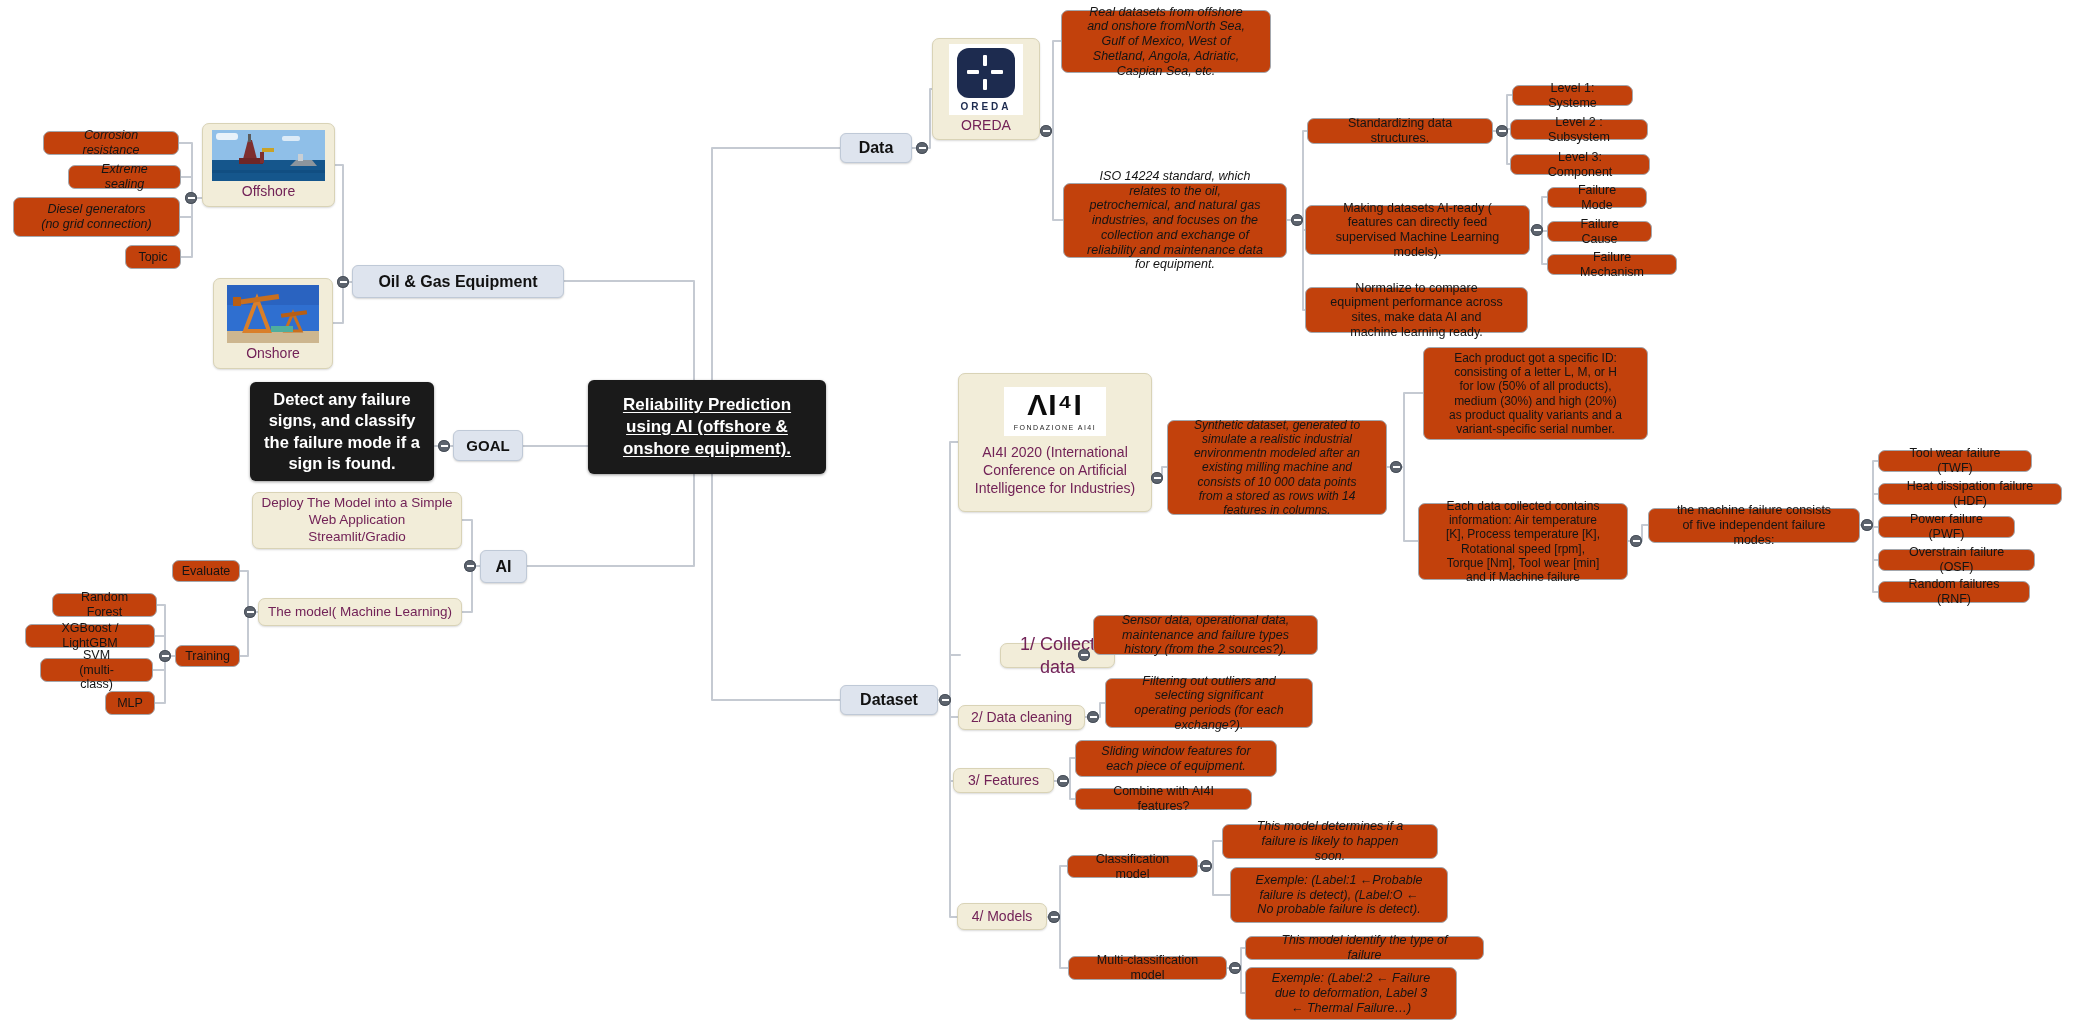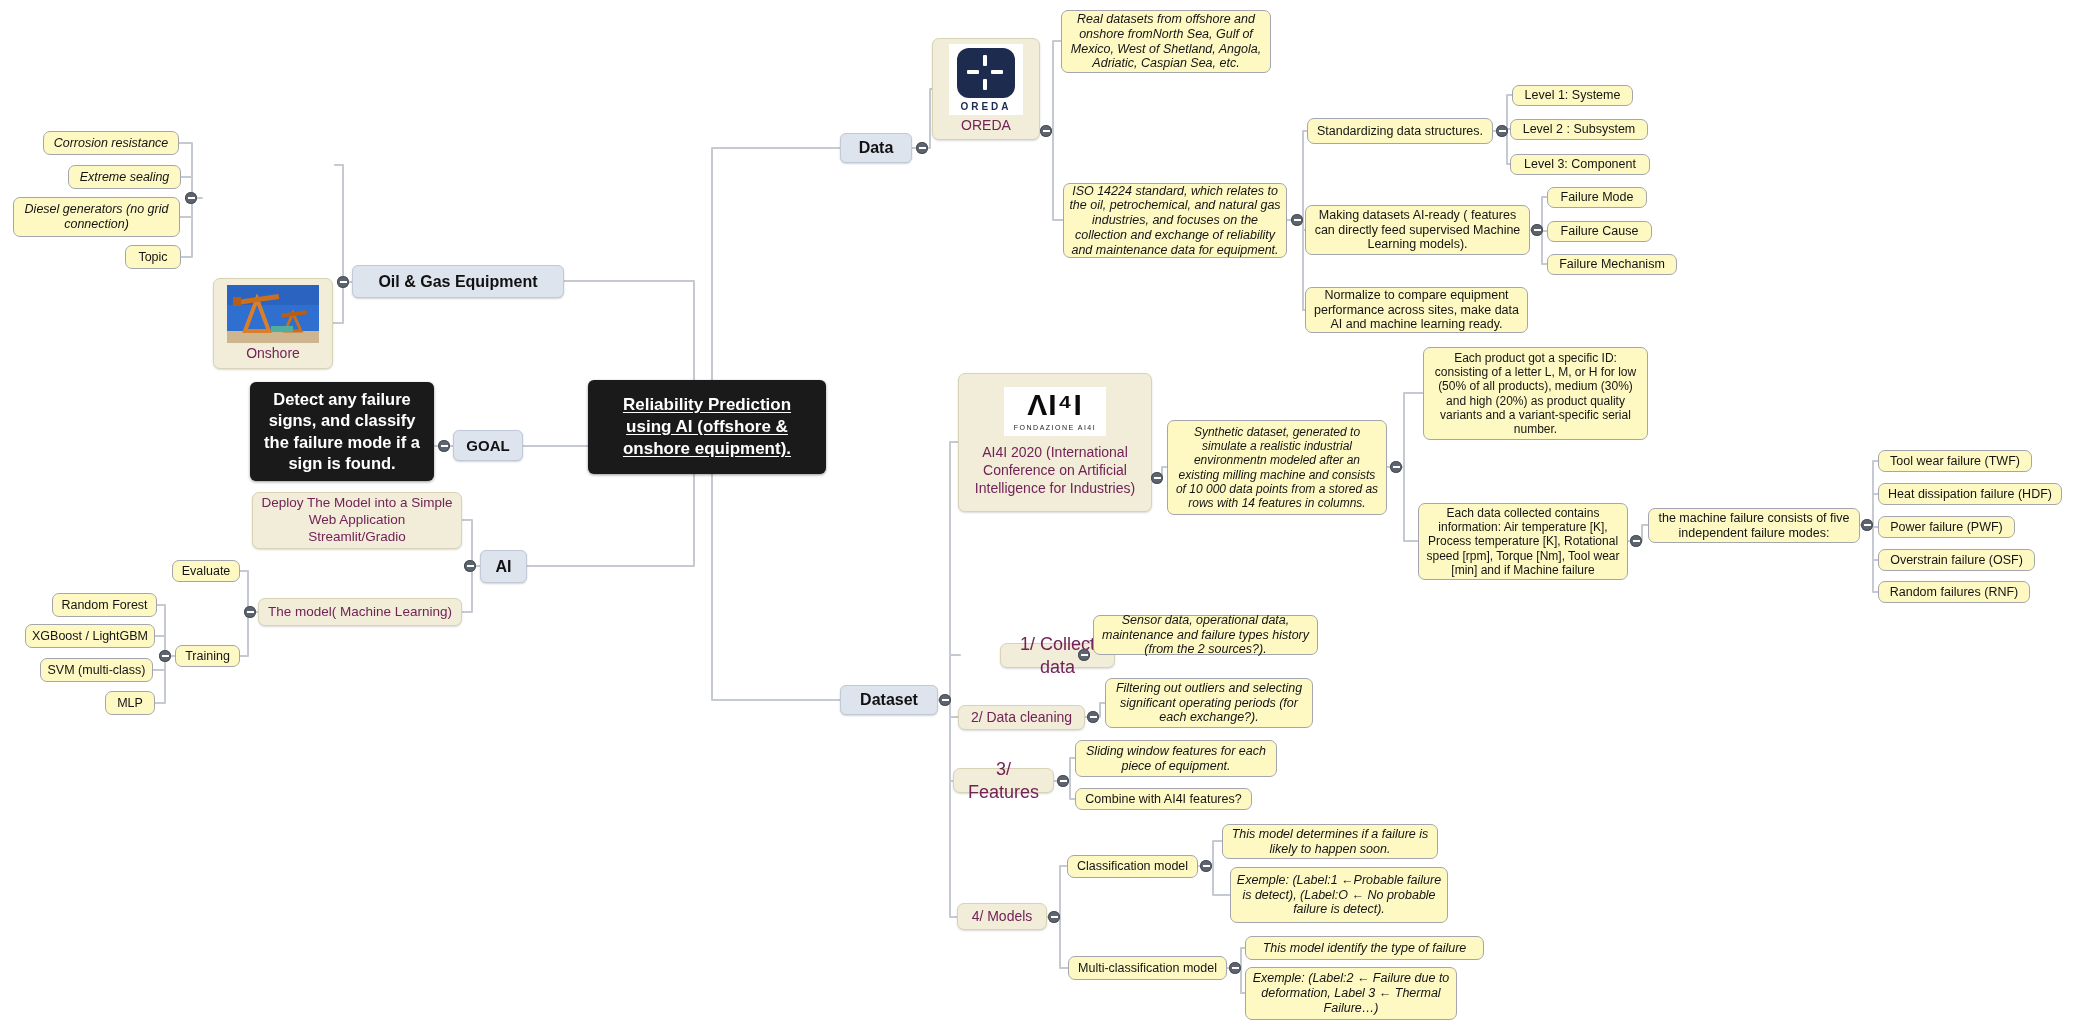--- a/index.html
+++ b/index.html
@@ -1,22 +1,22 @@
 <!DOCTYPE html>
 <html><head>
 <meta charset="utf-8">
 <style>
   html,body{margin:0;padding:0;background:#ffffff;}
   .canvas{position:relative;width:2078px;height:1030px;background:#ffffff;overflow:hidden;
           font-family:"Liberation Sans",sans-serif;}
   .wires{position:absolute;left:0;top:0;pointer-events:none;}
   .node{position:absolute;box-sizing:border-box;display:flex;align-items:center;justify-content:center;
         text-align:center;border-radius:7px;}
-  .leaf{background:#fef9c3;border:1.5px solid #a3a7ad;color:#141414;font-size:12.5px;line-height:1.18;
-        padding:2px 5px;}
+  .leaf{background:#c2410c;border:1.5px solid #a3a7ad;color:#141414;font-size:12.5px;line-height:1.18;
+        padding:2px 23px;}
   .it{font-style:italic;}
   .topicbox{background:#dee4ee;border:1px solid #bfc9d7;color:#111;font-weight:bold;font-size:16px;
             border-radius:6px;box-shadow:0 1px 2px rgba(0,0,0,.18);}
   .cream{background:#f2edd9;border:1px solid #d9d3b6;color:#722257;font-size:13.5px;line-height:1.25;
          padding:3px 8px;box-shadow:0 1px 2px rgba(0,0,0,.15);}
   .dark{background:#1a1a1a;color:#fff;font-weight:bold;box-shadow:0 1px 3px rgba(0,0,0,.4);
         border-radius:6px;line-height:1.3;}
   .central{font-size:17px;text-decoration:underline;text-underline-offset:2px;padding:6px 10px;}
   .goalnote{font-size:16.5px;padding:6px 8px;}
   .photo-node{flex-direction:column;gap:2px;padding:6px;}
@@ -66,20 +66,37 @@
       M1628 541 H1642 V525 H1648
       M1860 525 H1873 M1873 461 V592 M1873 461 H1878 M1873 494 H1878 M1873 527 H1878 M1873 560 H1878 M1873 592 H1878"></path>
   </svg>
 
   <div class="node dark central" style="left:588px;top:380px;width:238px;height:94px">Reliability Prediction using AI (offshore &amp; onshore equipment).</div>
   <div class="node topicbox" style="left:453px;top:430px;width:70px;height:31px;font-size:15px">GOAL</div>
   <div class="node dark goalnote" style="left:250px;top:382px;width:184px;height:99px">Detect any failure signs, and classify the failure mode if a sign is found.</div>
 
   <div class="node topicbox" style="left:352px;top:265px;width:212px;height:33px">Oil &amp; Gas Equipment</div>
 
+  <div class="node cream photo-node" style="left:202px;top:123px;width:133px;height:84px">
+    <svg width="113" height="55">
+      <rect width="113" height="30" fill="#8fbfe8"></rect>
+        <rect y="30" width="113" height="25" fill="#15568c"></rect>
+      <rect x="4" y="3" width="22" height="7" rx="3" fill="#e8f2fa"></rect>
+        <rect x="70" y="6" width="18" height="5" rx="2" fill="#dcebf7"></rect>
+      <path d="M30 33 L36 10 h4 L46 33 Z" fill="#7e2f2f"></path>
+        <rect x="27" y="28" width="24" height="6" fill="#6e2727"></rect>
+      <rect x="36" y="4" width="3" height="8" fill="#5c5c5c"></rect>
+        <rect x="50" y="18" width="12" height="4" fill="#c9a227"></rect>
+      <rect x="48" y="22" width="4" height="11" fill="#7e2f2f"></rect>
+      <path d="M78 36 l6 -6 h16 l5 6 Z" fill="#8d959d"></path>
+        <rect x="86" y="24" width="5" height="7" fill="#c9cfd4"></rect>
+      <path d="M0 40 h113 v3 h-113 Z" fill="#0f4a7c" opacity=".6"></path>
+    </svg>
+    <span class="photo-label">Offshore</span>
+  </div>
 
   <div class="node cream photo-node" style="left:213px;top:278px;width:120px;height:91px">
     <svg width="92" height="62">
       <rect width="92" height="62" fill="#2f6fd0"></rect>
         <rect width="92" height="20" fill="#2a63c0"></rect>
       <rect y="46" width="92" height="16" fill="#cdb68f"></rect>
       <path d="M18 46 L30 14 L42 46 Z" fill="none" stroke="#d97f2a" stroke-width="4"></path>
       <rect x="10" y="12" width="42" height="5" fill="#c96f1e" transform="rotate(-8 31 14)"></rect>
       <rect x="6" y="12" width="8" height="9" fill="#b85e14"></rect>
       <path d="M58 46 L66 28 L74 46 Z" fill="none" stroke="#c96f1e" stroke-width="3"></path>
@@ -148,21 +165,21 @@
   <div class="node leaf" style="left:1878px;top:450px;width:154px;height:22px">Tool wear failure (TWF)</div>
   <div class="node leaf" style="left:1878px;top:483px;width:184px;height:22px">Heat dissipation failure (HDF)</div>
   <div class="node leaf" style="left:1878px;top:516px;width:137px;height:22px">Power failure (PWF)</div>
   <div class="node leaf" style="left:1878px;top:549px;width:157px;height:22px">Overstrain failure (OSF)</div>
   <div class="node leaf" style="left:1878px;top:581px;width:152px;height:22px">Random failures (RNF)</div>
 
   <div class="node cream" style="left:1000px;top:643px;width:115px;height:25px;font-size:18px">1/ Collect data</div>
   <div class="node leaf it" style="left:1093px;top:615px;width:225px;height:40px">Sensor data, operational data, maintenance and failure types history (from the 2 sources?).</div>
   <div class="node cream" style="left:958px;top:705px;width:127px;height:25px;font-size:14px">2/ Data cleaning</div>
   <div class="node leaf it" style="left:1105px;top:678px;width:208px;height:50px">Filtering out outliers and selecting significant operating periods (for each exchange?).</div>
-  <div class="node cream" style="left:953px;top:768px;width:101px;height:25px;font-size:18px">3/ Features</div>
+  <div class="node cream" style="left:953px;top:768px;width:101px;height:25px;font-size:14px">3/ Features</div>
   <div class="node leaf it" style="left:1075px;top:740px;width:202px;height:37px">Sliding window features for each piece of equipment.</div>
   <div class="node leaf" style="left:1075px;top:788px;width:177px;height:22px">Combine with AI4I features?</div>
   <div class="node cream" style="left:957px;top:903px;width:90px;height:27px;font-size:14px">4/ Models</div>
   <div class="node leaf" style="left:1067px;top:855px;width:131px;height:23px">Classification model</div>
   <div class="node leaf it" style="left:1222px;top:824px;width:216px;height:35px">This model determines if a failure is likely to happen soon.</div>
   <div class="node leaf it" style="left:1230px;top:867px;width:218px;height:56px">Exemple: (Label:1 ←Probable failure is detect), (Label:O ← No probable failure is detect).</div>
   <div class="node leaf" style="left:1068px;top:956px;width:159px;height:24px">Multi-classification model</div>
   <div class="node leaf it" style="left:1245px;top:936px;width:239px;height:24px">This model identify the type of failure</div>
   <div class="node leaf it" style="left:1245px;top:967px;width:212px;height:53px">Exemple: (Label:2 ← Failure due to deformation, Label 3 ← Thermal Failure…)</div>
 

